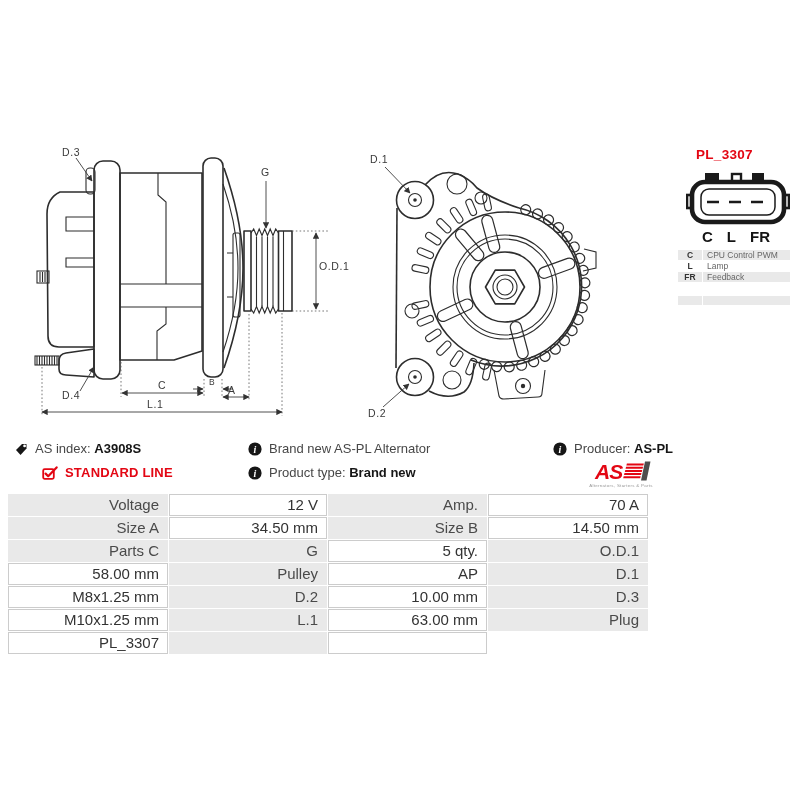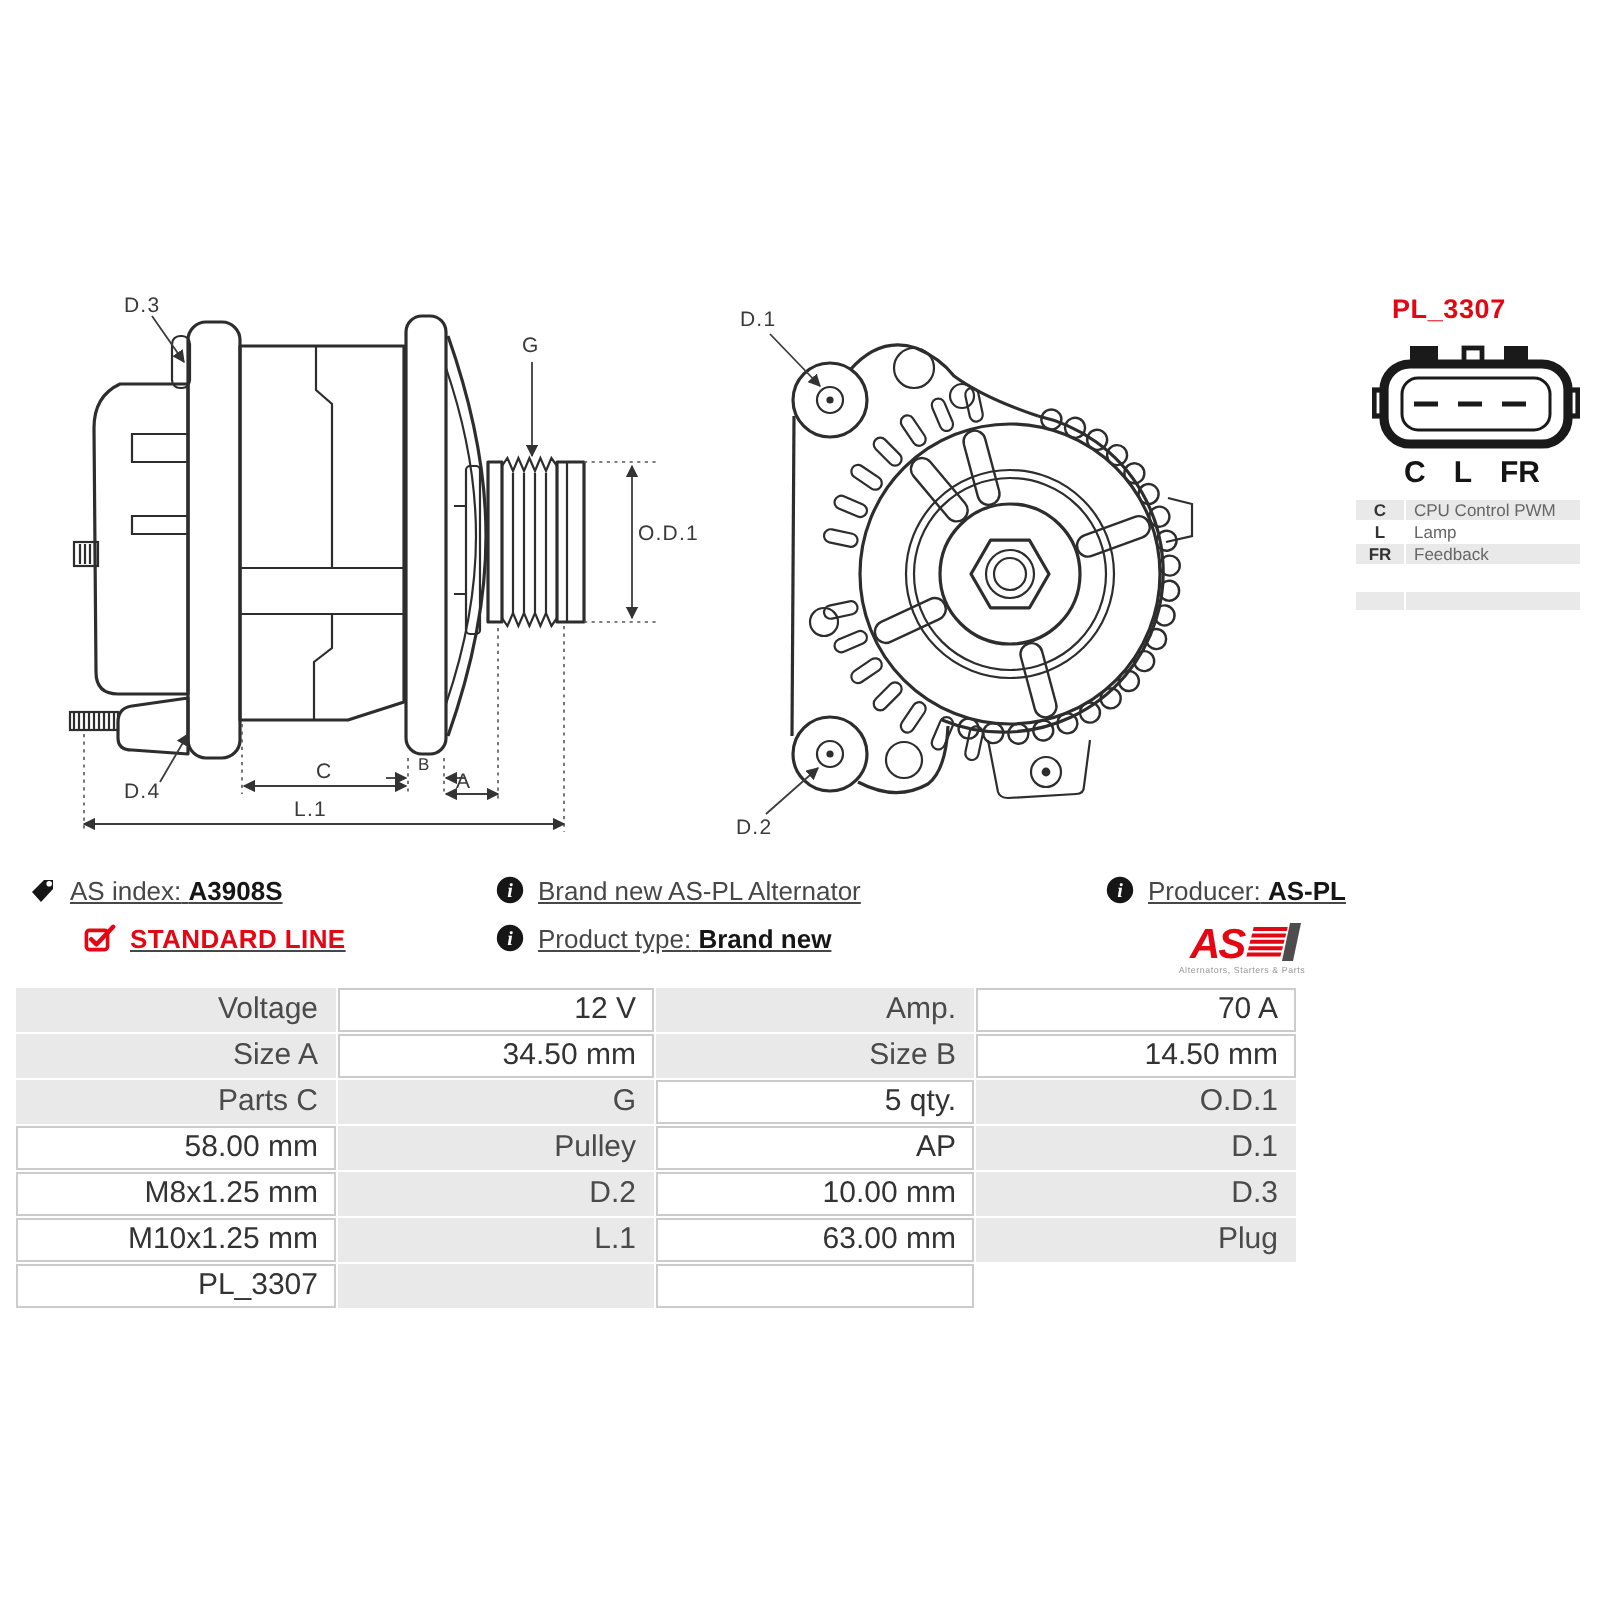--- a/index.html
+++ b/index.html
@@ -11,22 +11,22 @@
   .connector-svg{position:absolute;left:686px;top:169px;}
   .pin-row{position:absolute;left:686px;top:228px;width:104px;display:flex;
            padding-left:16px;gap:14px;font-size:15px;font-weight:bold;color:#141414;box-sizing:border-box;}
   .legend{position:absolute;left:678px;top:250px;display:grid;
           grid-template-columns:24px 87px;grid-template-rows:10px 10px 10px 12px 9px;
           gap:1px;font-size:8.5px;}
   .legend .pin{font-weight:bold;color:#333;text-align:center;line-height:10px;}
   .legend .desc{color:#666;padding-left:4px;line-height:10px;white-space:nowrap;overflow:hidden;}
   .bg-g{background:#e9e9e9;} .bg-w{background:#fff;}
   
-  .info-item{position:absolute;display:flex;align-items:flex-start;gap:7px;font-size:13px;
-             color:#474747;white-space:nowrap;height:18px;text-decoration:underline;}
+  .info-item{position:absolute;display:flex;align-items:flex-end;gap:7px;font-size:13px;
+             color:#474747;white-space:nowrap;height:18px;}
   .info-item b{color:#161616;}
   .std-line{color:#e30613;font-weight:bold;letter-spacing:.2px;}
   .icon{display:inline-flex;flex:0 0 auto;}
   
   .spec-grid{position:absolute;left:8px;top:494px;width:639px;display:grid;
              grid-template-columns:160px 158px 159px 160px;grid-auto-rows:22px;gap:1px;
              font-size:15px;}
   .cell-k{background:#e9e9e9;color:#4a4a4a;text-align:right;padding-right:9px;line-height:22px;}
   .cell-v{background:#fff;border:1px solid #ccc;color:#333;text-align:right;
           padding-right:8px;line-height:20px;box-sizing:border-box;}

